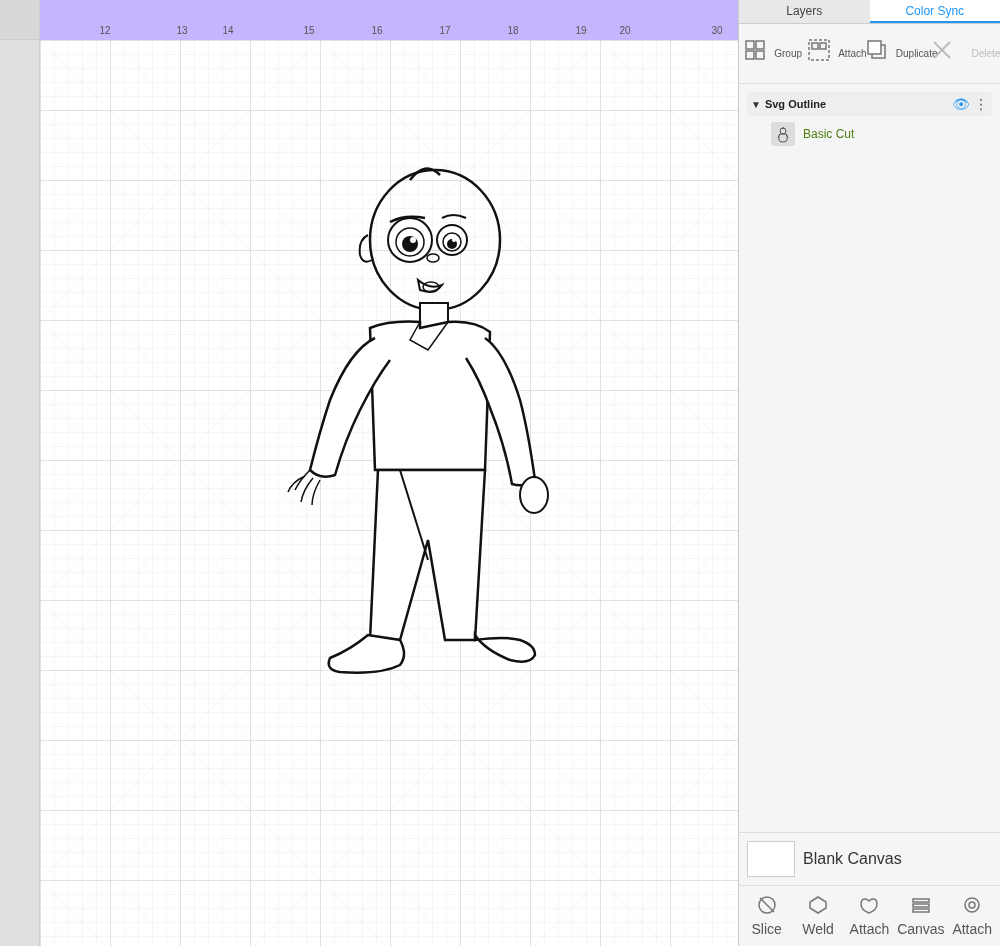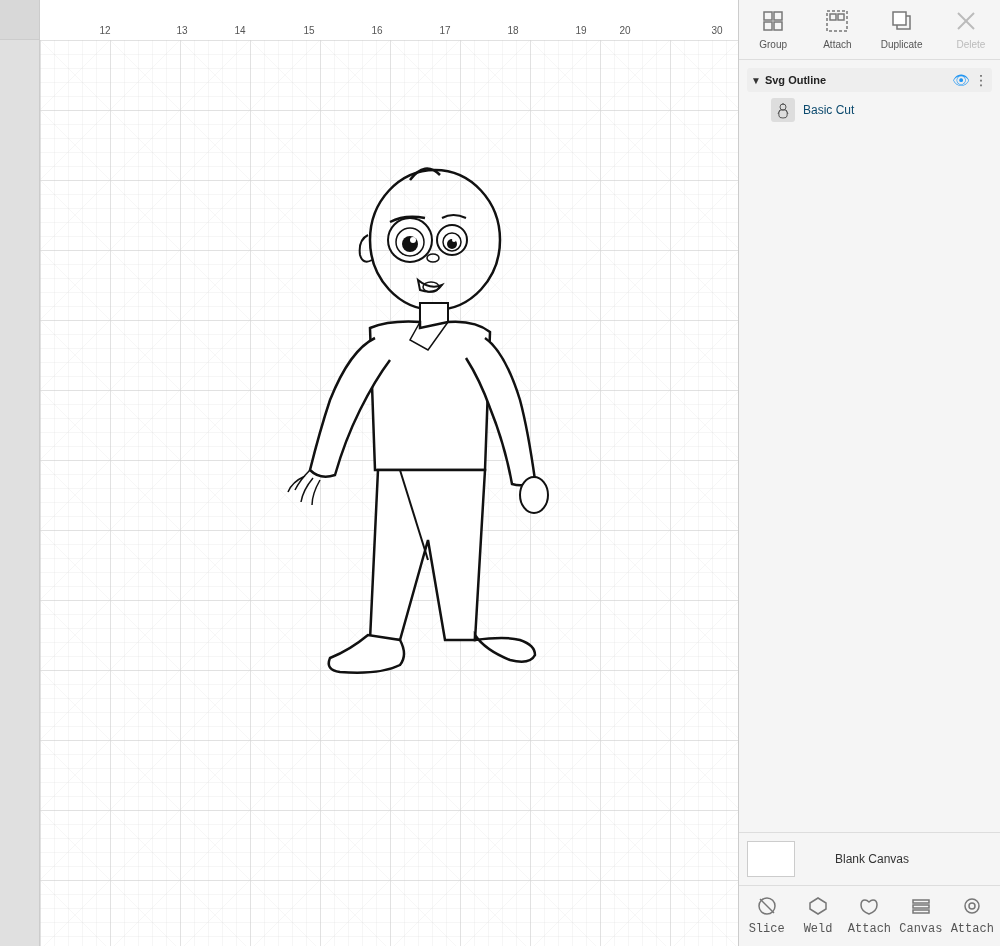--- a/index.html
+++ b/index.html
@@ -3,21 +3,21 @@
   <meta charset="utf-8">
   <style>
     * { margin: 0; padding: 0; box-sizing: border-box; }
     body { width: 1000px; height: 946px; overflow: hidden; font-family: Arial, sans-serif; background: #e8e8e8; display: flex; }
 
     
     .canvas-area {
       width: 738px;
       height: 946px;
       position: relative;
-      background: #ffffff;
+      background: #c4b5fd;
       overflow: hidden;
     }
 
     .ruler-left {
       position: absolute;
       top: 0;
       left: 0;
       width: 40px;
       height: 946px;
       background: #e0e0e0;
@@ -109,26 +109,28 @@
       align-items: center;
       justify-content: space-around;
       padding: 4px 2px;
       background: #f5f5f5;
       border-bottom: 1px solid #ddd;
       height: 60px;
     }
 
     .toolbar-btn {
       display: flex;
-      flex-direction: column;
-      align-items: center;
+      flex-direction: row;
+      align-items: center;
+      justify-content: center;
       width: 55px;
       cursor: pointer;
       padding: 4px;
       border-radius: 4px;
+      gap: 8px;
     }
 
     .toolbar-btn .icon {
       font-size: 18px;
       margin-bottom: 2px;
       color: #555;
     }
 
     .toolbar-btn .label {
       font-size: 10px;
@@ -196,21 +198,21 @@
       margin-right: 8px;
       display: flex;
       align-items: center;
       justify-content: center;
       font-size: 14px;
       color: #555;
     }
 
     .layer-item-label {
       font-size: 12px;
-      color: #0c4a6e;
+      color: #4d7c0f;
     }
 
     
     .bottom-canvas-section {
       display: flex;
       align-items: center;
       padding: 8px;
       border-top: 1px solid #ddd;
       border-bottom: 1px solid #ddd;
       background: #f5f5f5;
@@ -218,23 +220,22 @@
 
     .canvas-thumb {
       width: 48px;
       height: 36px;
       background: white;
       border: 1px solid #ccc;
       margin-right: 8px;
     }
 
     .canvas-label {
-      font-size: 12px;
+      font-size: 16px;
       color: #333;
-      margin-left: 32px;
     }
 
     
     .bottom-toolbar {
       display: flex;
       align-items: center;
       justify-content: space-around;
       padding: 4px 2px;
       background: #f5f5f5;
       height: 60px;
@@ -251,36 +252,35 @@
       border-radius: 4px;
     }
 
     .bottom-btn .icon {
       font-size: 16px;
       margin-bottom: 2px;
       color: #555;
     }
 
     .bottom-btn .label {
-      font-size: 12px;
-      color: #555;
-      font-family: Liberation Mono, monospace;
+      font-size: 14px;
+      color: #555;
     }
   </style>
 </head>
 <body>
 
 <div class="canvas-area">
 
   <div class="ruler-corner"></div>
 
   <div class="ruler-top-marks">
     <span style="left:65px">12</span>
     <span style="left:142px">13</span>
-    <span style="left:200px">14</span>
+    <span style="left:188px">14</span>
     <span style="left:269px">15</span>
     <span style="left:337px">16</span>
     <span style="left:405px">17</span>
     <span style="left:473px">18</span>
     <span style="left:541px">19</span>
     <span style="left:585px">20</span>
     <span style="left:677px">30</span>
   </div>
 
   <div class="ruler-left"></div>
@@ -353,20 +353,28 @@
         <path d="M98,495 Q80,510 60,518 Q55,530 70,532 Q110,535 130,525 Q138,515 130,500 Z" fill="white" stroke="#111" stroke-width="2.5"></path>
 
         <path d="M205,495 Q215,510 240,520 Q260,525 265,515 Q265,505 250,500 Q235,496 205,500 Z" fill="white" stroke="#111" stroke-width="2.5"></path>
       </g>
     </svg>
   </div>
 </div>
 
 <div class="right-panel">
 
+  <div class="tabs-bar">
+    <div class="tab">
+      <span>Layers</span>
+    </div>
+    <div class="tab active">
+      <span>Color Sync</span>
+    </div>
+  </div>
 
   <div class="toolbar-row">
     <div class="toolbar-btn">
       <div class="icon">
         <svg width="22" height="22" viewBox="0 0 22 22">
           <rect x="2" y="2" width="8" height="8" fill="none" stroke="#777" stroke-width="1.5"></rect>
           <rect x="12" y="2" width="8" height="8" fill="none" stroke="#777" stroke-width="1.5"></rect>
           <rect x="2" y="12" width="8" height="8" fill="none" stroke="#777" stroke-width="1.5"></rect>
           <rect x="12" y="12" width="8" height="8" fill="none" stroke="#777" stroke-width="1.5"></rect>
         </svg>

